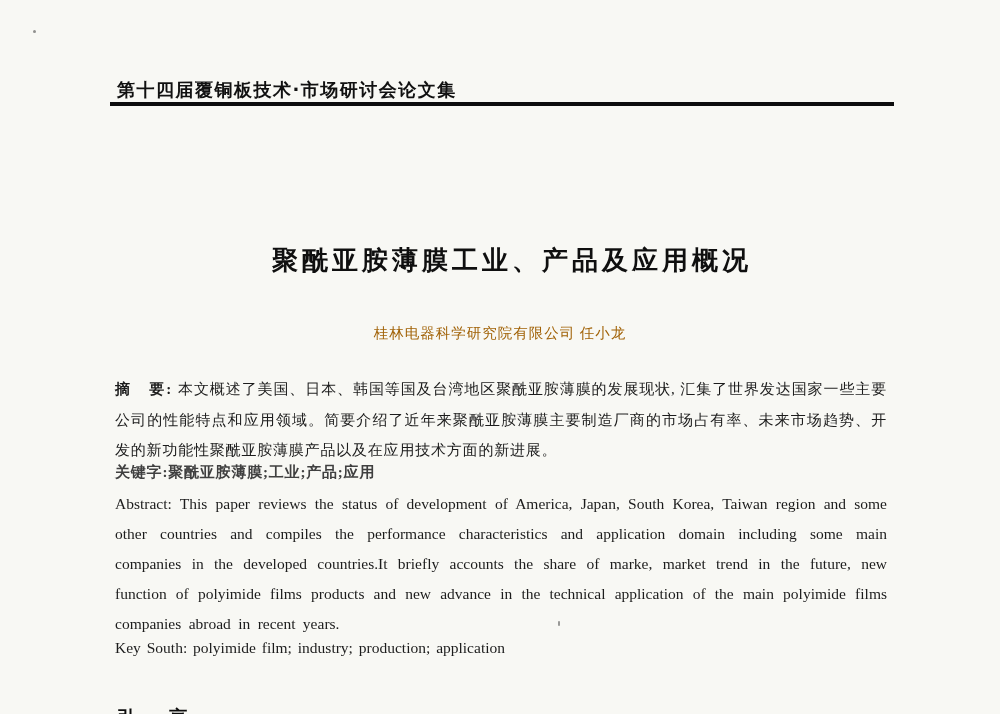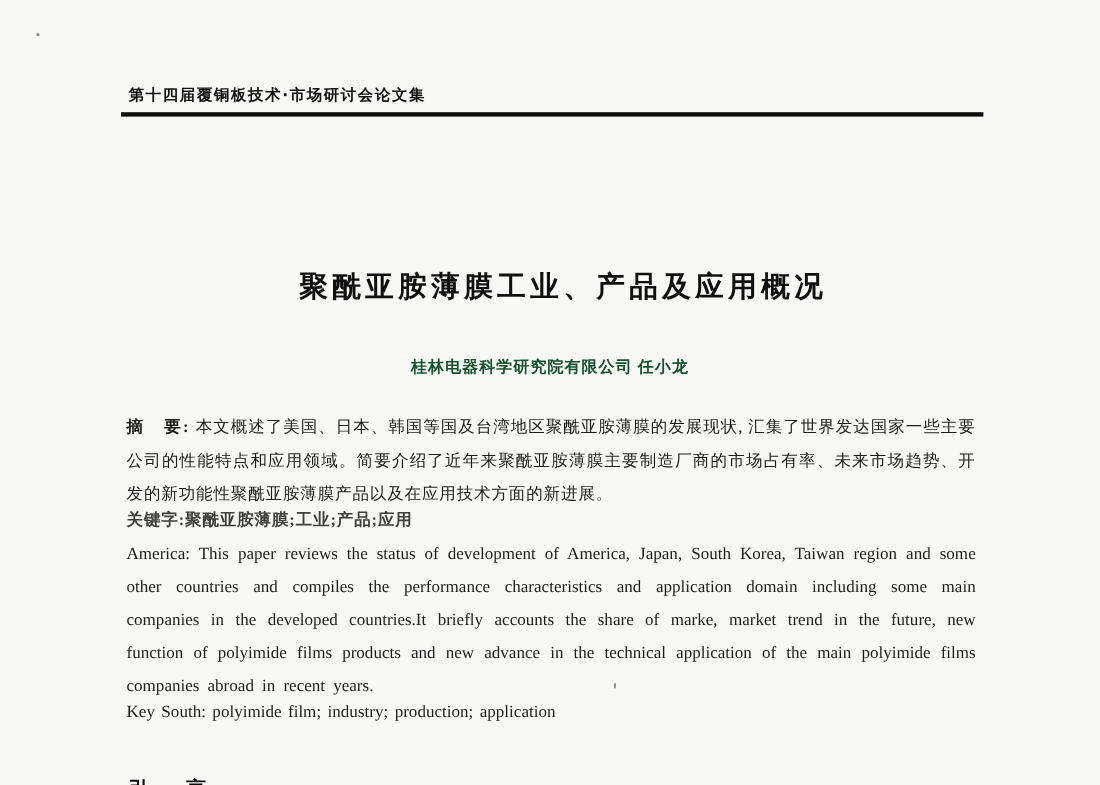--- a/index.html
+++ b/index.html
@@ -20,21 +20,21 @@
     background: #f8f8f4;
     color: #1a1a1a;
     overflow: hidden;
   }
   .running-header {
     position: absolute;
     left: 117px;
     top: 78px;
     font-family: "DejaVu Sans", sans-serif;
     font-weight: bold;
-    font-size: 14px;
+    font-size: 18px;
     letter-spacing: 1.5px;
     color: #111;
     white-space: nowrap;
   }
   .header-rule {
     position: absolute;
     left: 110px;
     top: 102px;
     width: 784px;
     height: 4px;
@@ -55,22 +55,21 @@
     padding-left: 24px;
   }
   .author {
     position: absolute;
     left: 0;
     right: 0;
     top: 324px;
     text-align: center;
     font-size: 14.5px;
     letter-spacing: 1px;
-    color: #14532d;
-    font-weight: bold;
+    color: #a16207;
   }
   .abstract-cn {
     position: absolute;
     left: 115px;
     width: 772px;
     top: 374px;
     margin: 0;
     font-size: 15px;
     line-height: 30.5px;
     text-align: justify;
@@ -160,21 +159,21 @@
   <div class="author">桂林电器科学研究院有限公司  任小龙</div>
 
   <p class="abstract-cn">
     <span class="label-bold">摘　要:</span>
     <span>本文概述了美国、日本、韩国等国及台湾地区聚酰亚胺薄膜的发展现状, 汇集了世界发达国家一些主要公司的性能特点和应用领域。简要介绍了近年来聚酰亚胺薄膜主要制造厂商的市场占有率、未来市场趋势、开发的新功能性聚酰亚胺薄膜产品以及在应用技术方面的新进展。</span>
   </p>
 
   <p class="keywords-cn">关键字:聚酰亚胺薄膜;工业;产品;应用</p>
 
   <p class="abstract-en">
-    <span>America:</span>
+    <span>Abstract:</span>
     <span>This paper reviews the status of development of America, Japan, South Korea, Taiwan region and some other countries and compiles the performance characteristics and application domain including some main companies in the developed countries.It briefly accounts the share of marke, market trend in the future, new function of polyimide films products and new advance in the technical application of the main polyimide films companies abroad in recent years.</span>
   </p>
 
   <p class="keywords-en">
     <span>Key South:</span>
     <span>polyimide film; industry; production; application</span>
   </p>
 
   <div class="partial-heading">引 言</div>
 

